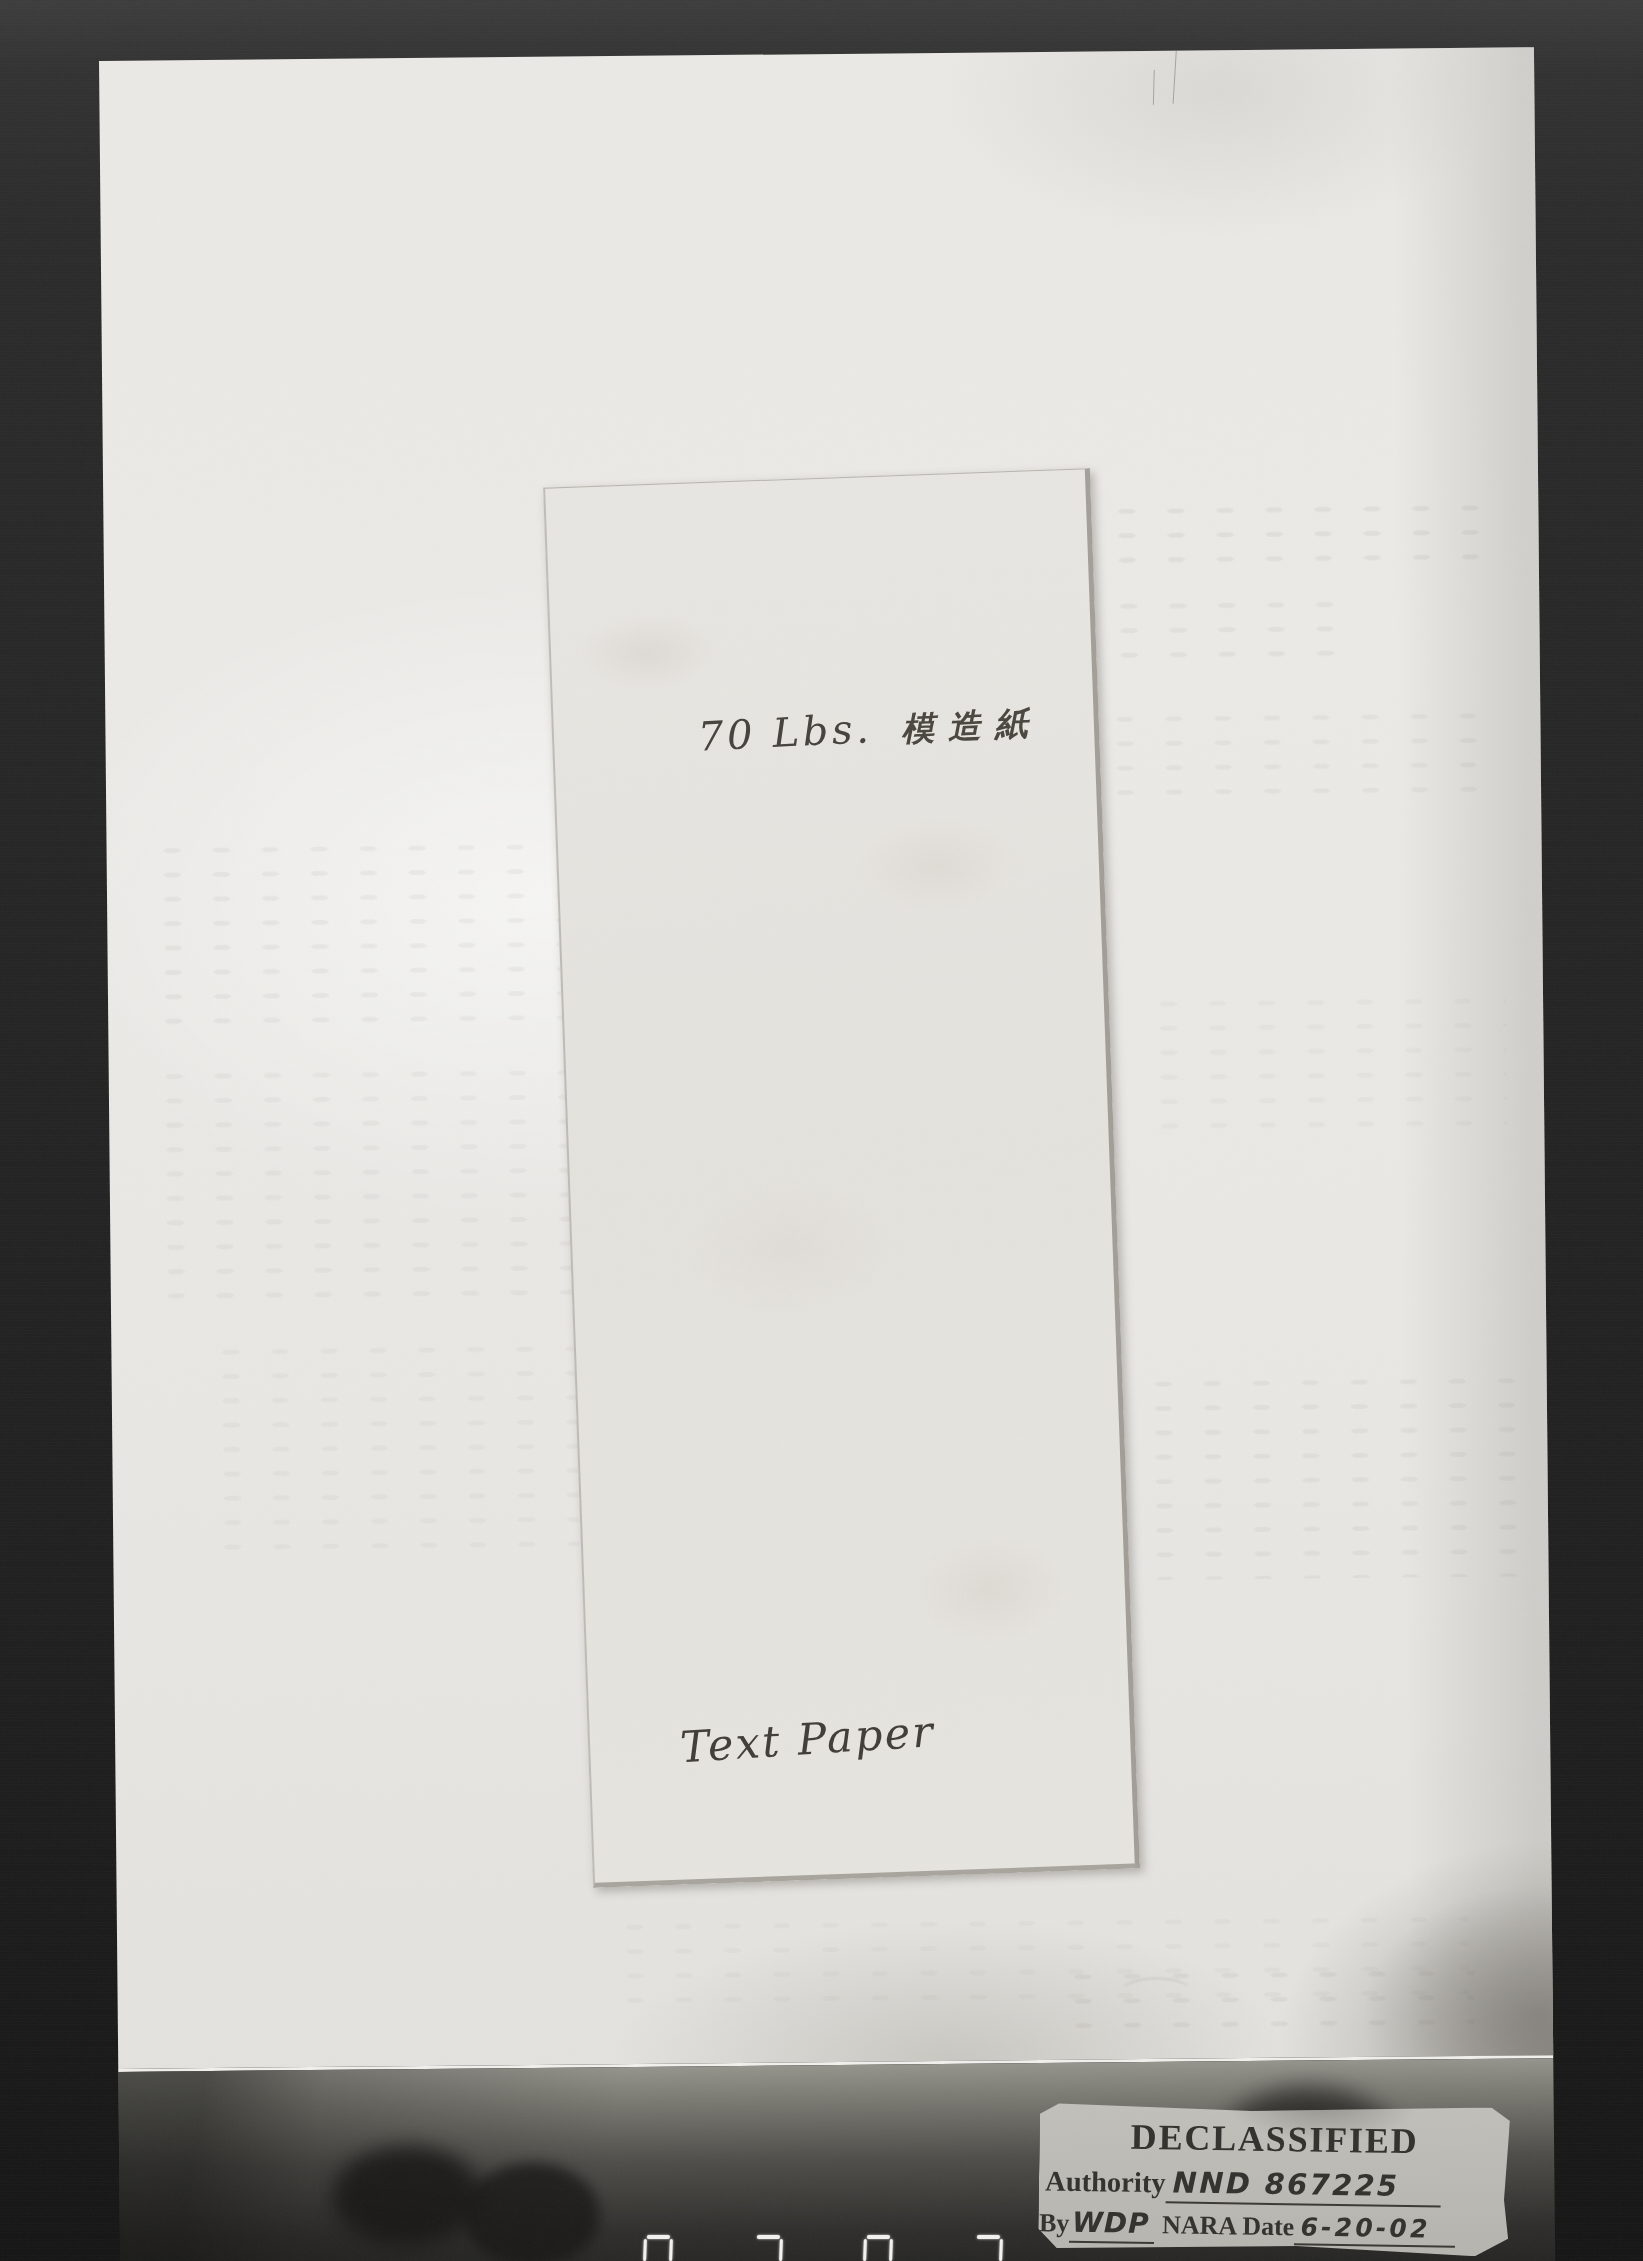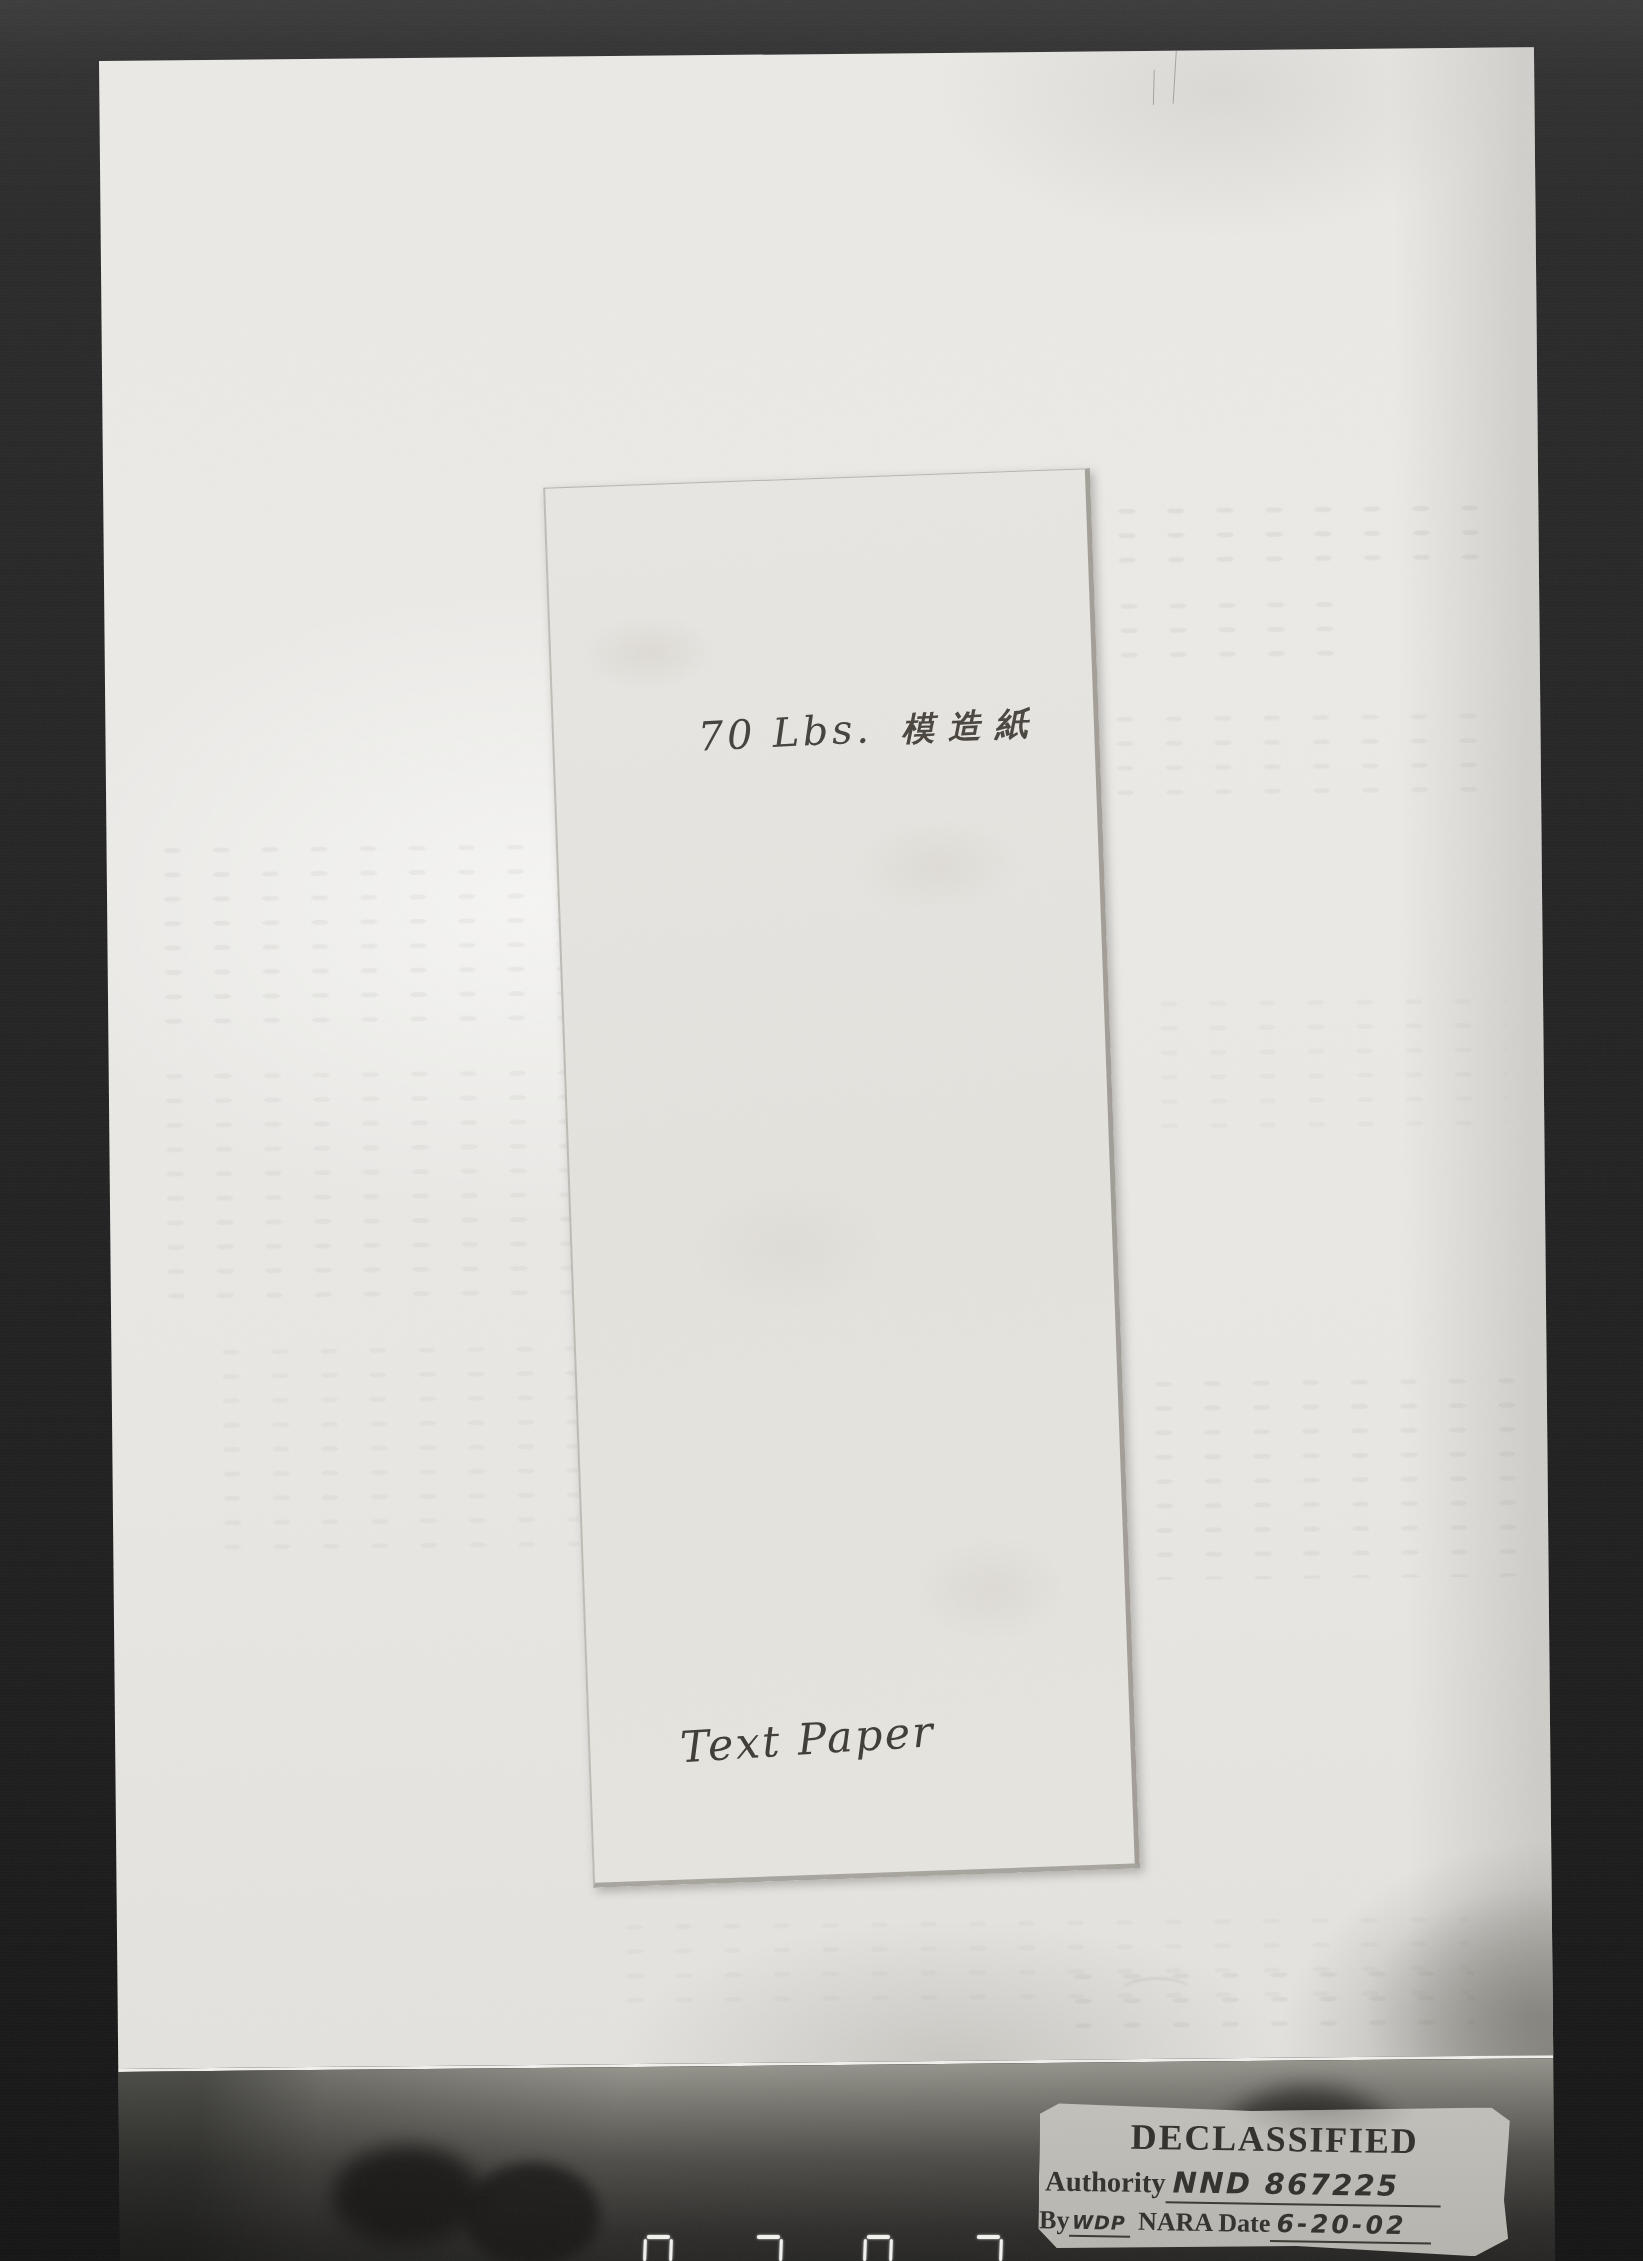--- a/index.html
+++ b/index.html
@@ -99,21 +99,21 @@
     font-family:"Liberation Serif",serif;font-weight:700;font-size:36px;letter-spacing:1.8px;
   }
   .stamp-row{display:flex;align-items:baseline;font-family:"Liberation Serif",serif;font-weight:700;}
   .stamp-row2{margin-top:7.2px;padding-left:6.3px;font-size:28.5px;}
   .stamp-row3{margin-top:4.5px;padding-left:0.9px;font-size:26px;}
   .hw-stamp{
     font-family:"DejaVu Sans",sans-serif;font-style:italic;font-weight:600;
     border-bottom:2.7px solid #3a3832;
   }
   .authority-value{font-size:29px;letter-spacing:2.3px;padding:0 41px 1.8px 7.2px;}
-  .by-value{font-size:19px;letter-spacing:0.9px;padding:0 4.5px 1.8px 2.7px;}
+  .by-value{font-size:28px;letter-spacing:0.9px;padding:0 4.5px 1.8px 2.7px;}
   .date-value{font-size:25px;letter-spacing:3.2px;padding:0 25px 1.8px 6.3px;}
   .nara-label{margin-left:8.1px;white-space:nowrap;}
   
   .digit-row{
     position:absolute;left:643px;top:2235px;height:58px;z-index:7;
     display:flex;gap:81px;transform:skewX(-2deg);
   }
   .seg-digit{position:relative;width:29px;height:57px;}
   .sg{position:absolute;background:#f2f2ee;border-radius:1.8px;box-shadow:0 0 2.7px rgba(250,250,245,.8);display:none;}
   .sg-t{left:2.7px;right:2.7px;top:0;height:4.1px;}

